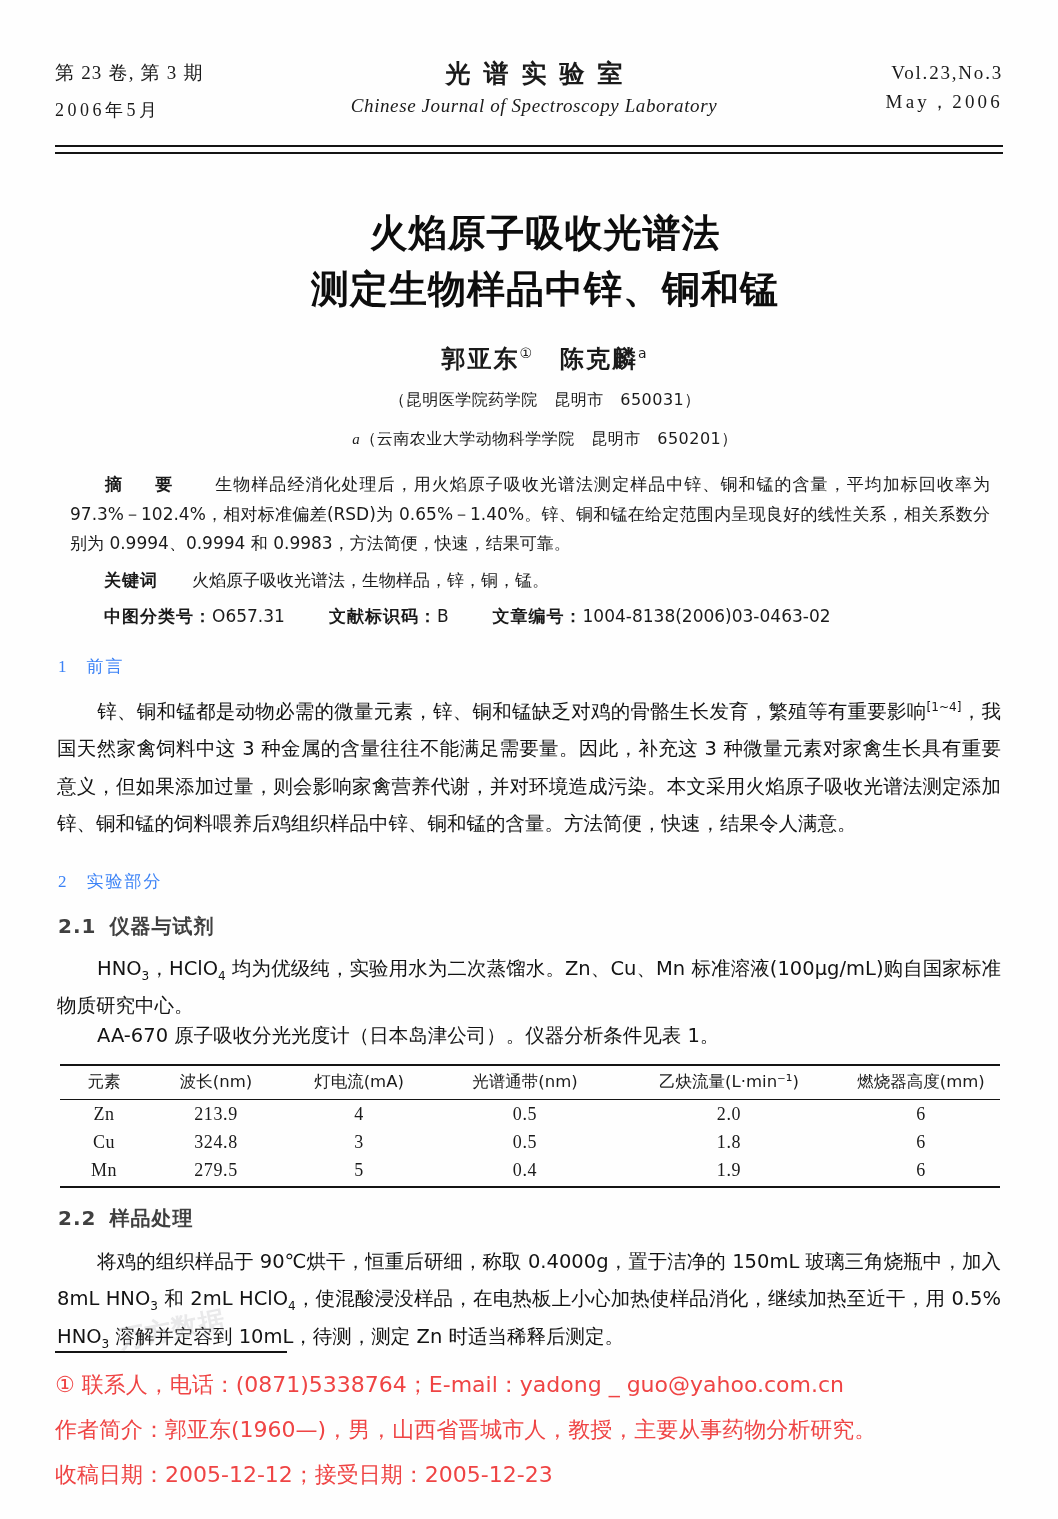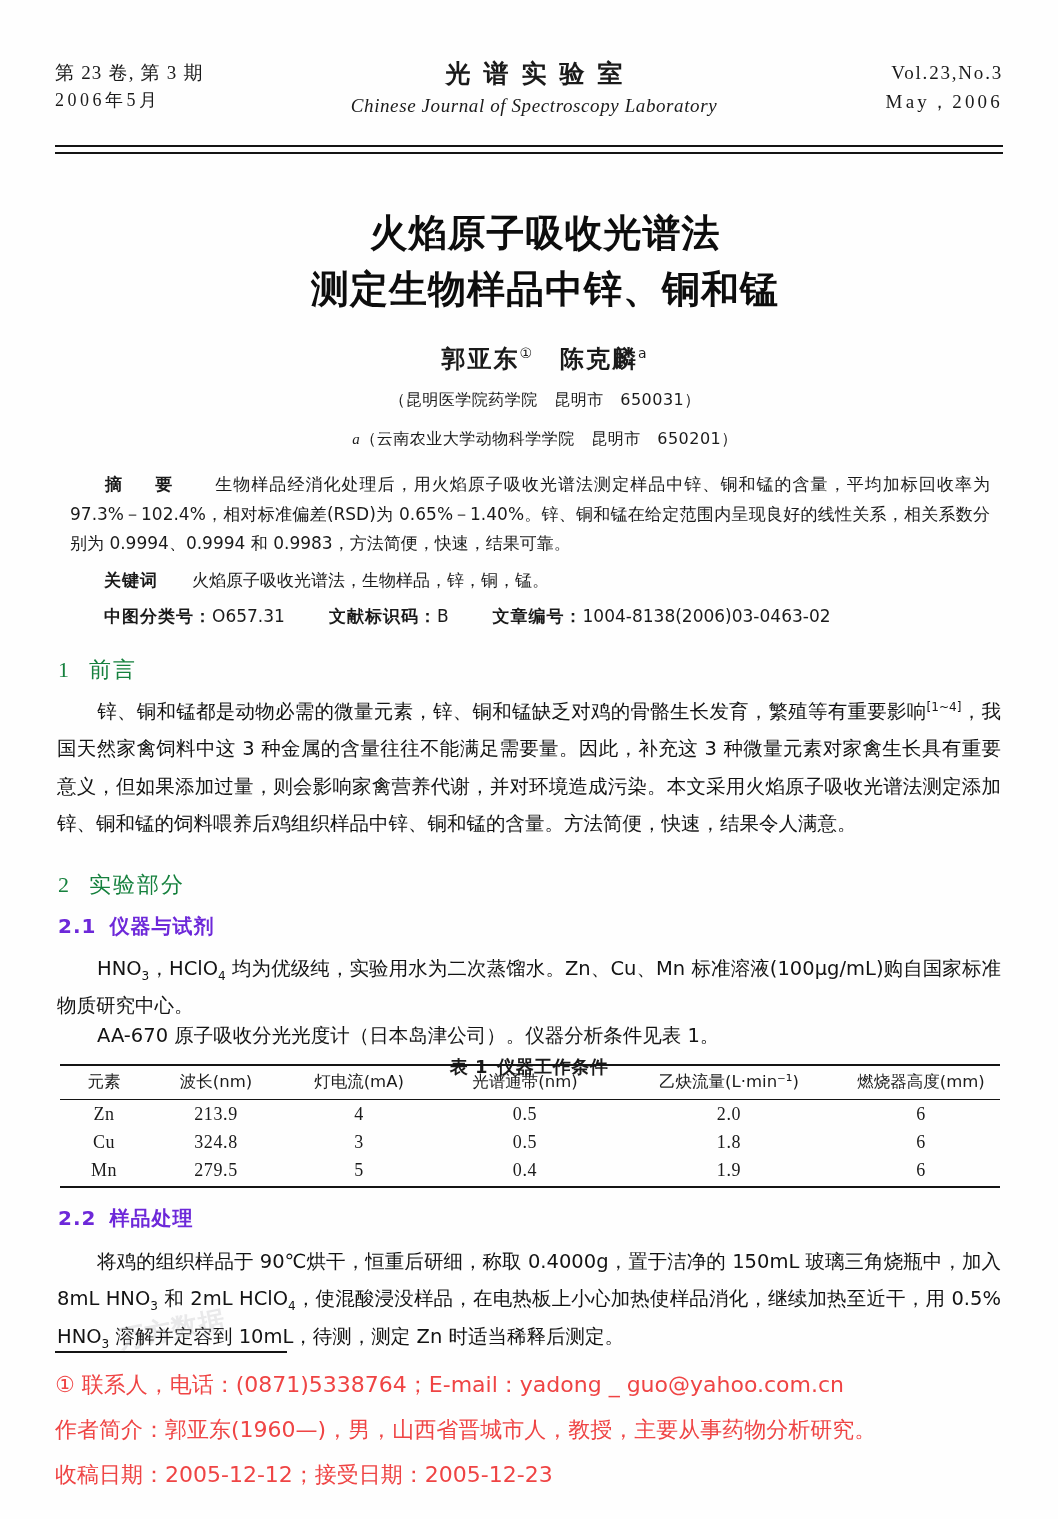--- a/index.html
+++ b/index.html
@@ -27,21 +27,21 @@
   .masthead {
     position: absolute;
     left: 55px;
     top: 58px;
     width: 948px;
     display: flex;
     align-items: flex-start;
     justify-content: space-between;
   }
   .mast-col { display: flex; flex-direction: column; }
-  .mast-left { width: 230px; }
+  .mast-left { width: 230px; gap: 10px; }
   .mast-center { width: 460px; text-align: center; }
   .mast-right { width: 220px; text-align: right; align-items: flex-end; }
 
   .mast-vol {
     font-size: 19px;
     letter-spacing: 1.2px;
     white-space: nowrap;
     line-height: 1.55;
   }
   .mast-date {
@@ -156,33 +156,33 @@
     margin-top: 7px;
     display: flex;
   }
   .meta-row .seg { white-space: nowrap; }
   .meta-row .seg + .seg { margin-left: 44px; }
 
   
   .h1 {
     position: absolute;
     font-family: "DejaVu Sans", sans-serif;
-    font-size: 22px;
+    font-size: 17px;
     letter-spacing: 2px;
-    color: #15803d;
+    color: #3b82f6;
   }
   .h1 .num { font-family: "Liberation Serif", serif; }
   .h1 .sp { display: inline-block; width: 18px; }
   .h2 {
     position: absolute;
     font-family: "DejaVu Sans", sans-serif;
     font-weight: bold;
     font-size: 20px;
     letter-spacing: 1px;
-    color: #6d28d9;
+    color: #404040;
   }
   .h2 .sp { display: inline-block; width: 13px; }
 
   .para {
     position: absolute;
     font-family: "DejaVu Sans", sans-serif;
     font-size: 19.5px;
     line-height: 1.92;
     text-align: justify;
     color: #131313;
@@ -323,21 +323,20 @@
   <div class="para" style="left:57px; top:693px; width:944px;"><span class="ind"></span><span>锌、铜和锰都是动物必需的微量元素，锌、铜和锰缺乏对鸡的骨骼生长发育，繁殖等有重要影响</span><sup>[1~4]</sup><span>，我国天然家禽饲料中这 3 种金属的含量往往不能满足需要量。因此，补充这 3 种微量元素对家禽生长具有重要意义，但如果添加过量，则会影响家禽营养代谢，并对环境造成污染。本文采用火焰原子吸收光谱法测定添加锌、铜和锰的饲料喂养后鸡组织样品中锌、铜和锰的含量。方法简便，快速，结果令人满意。</span></div>
 
   <div class="h1" style="left:58px; top:870px;"><span class="num">2</span><span class="sp"></span><span>实验部分</span></div>
 
   <div class="h2" style="left:58px; top:913px;"><span>2.1</span><span class="sp"></span><span>仪器与试剂</span></div>
 
   <div class="para" style="left:57px; top:950px; width:944px;"><span class="ind"></span><span>HNO</span><sub>3</sub><span>，HClO</span><sub>4</sub><span> 均为优级纯，实验用水为二次蒸馏水。Zn、Cu、Mn 标准溶液(100μg/mL)购自国家标准物质研究中心。</span></div>
 
   <div class="para" style="left:57px; top:1017px; width:944px;"><span class="ind"></span><span>AA-670 原子吸收分光光度计（日本岛津公司）。仪器分析条件见表 1。</span></div>
 
-  <div class="table-cap"><span>表 1</span><span class="sp"></span><span>仪器工作条件</span></div>
 
   <table class="tbl">
     <thead>
       <tr>
         <th class="c0">元素</th>
         <th class="c1">波长(nm)</th>
         <th class="c2">灯电流(mA)</th>
         <th class="c3">光谱通带(nm)</th>
         <th class="c4">乙炔流量(L·min⁻¹)</th>
         <th class="c5">燃烧器高度(mm)</th>

